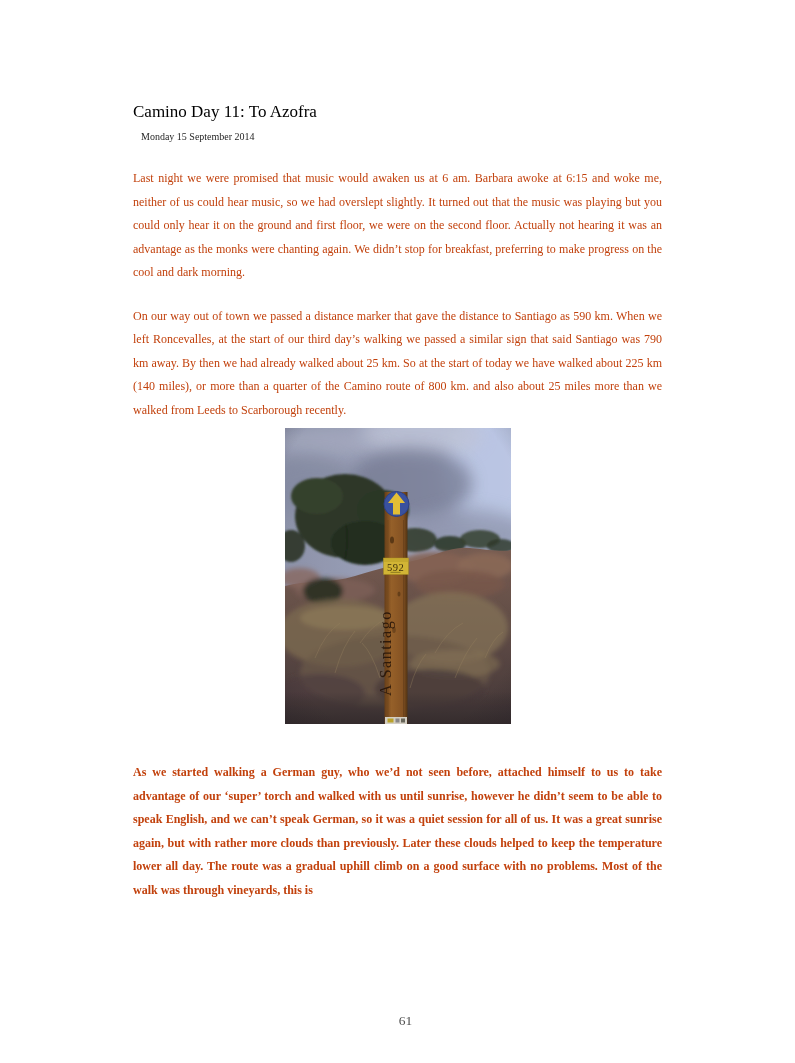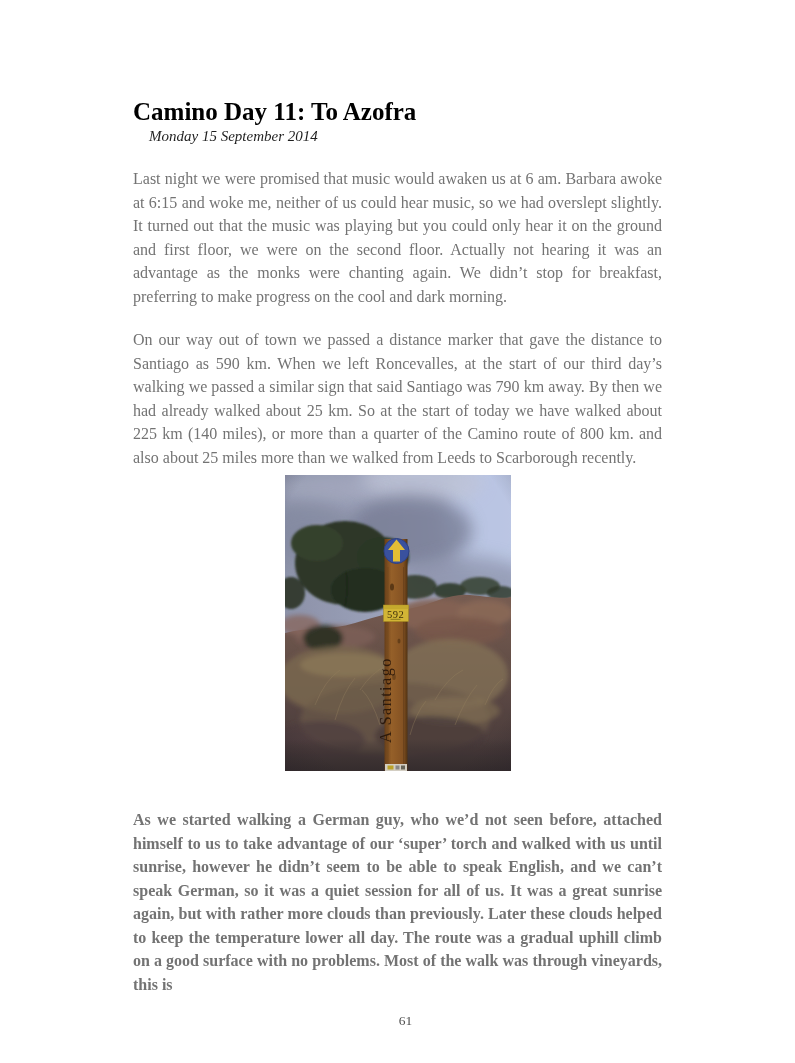--- a/index.html
+++ b/index.html
@@ -11,39 +11,38 @@
     color:#1c1c1c;
     overflow:hidden;
   }
   .content {
     position:absolute;
     left:133px; top:0;
     width:529px;
   }
   .doc-title {
     margin:97px 0 0 0;
-    font-size:25px;
+    font-size:17px;
     line-height:29px;
-    font-weight:bold;
+    font-weight:normal;
     color:#000;
   }
   .doc-date {
-    margin:2px 0 0 16px;
-    font-style:italic;
-    font-size:15px;
+    margin:2px 0 0 8px;
+    font-size:10px;
     line-height:17px;
     color:#1f1f1f;
   }
   p.body-par {
     margin:20px 0 0 0;
-    font-size:16px;
+    font-size:12px;
     line-height:23.5px;
     text-align:justify;
     text-justify:inter-word;
-    color:#737373;
+    color:#c2410c;
   }
   p.body-par.first { margin-top:22px; }
   p.body-par.after-photo { margin-top:37px;font-weight:bold; }
   .photo-wrap {
     width:226px; height:296px;
     margin:6px auto 0 auto;
   }
   .photo-wrap svg { display:block; }
   .page-number {
     position:absolute;

